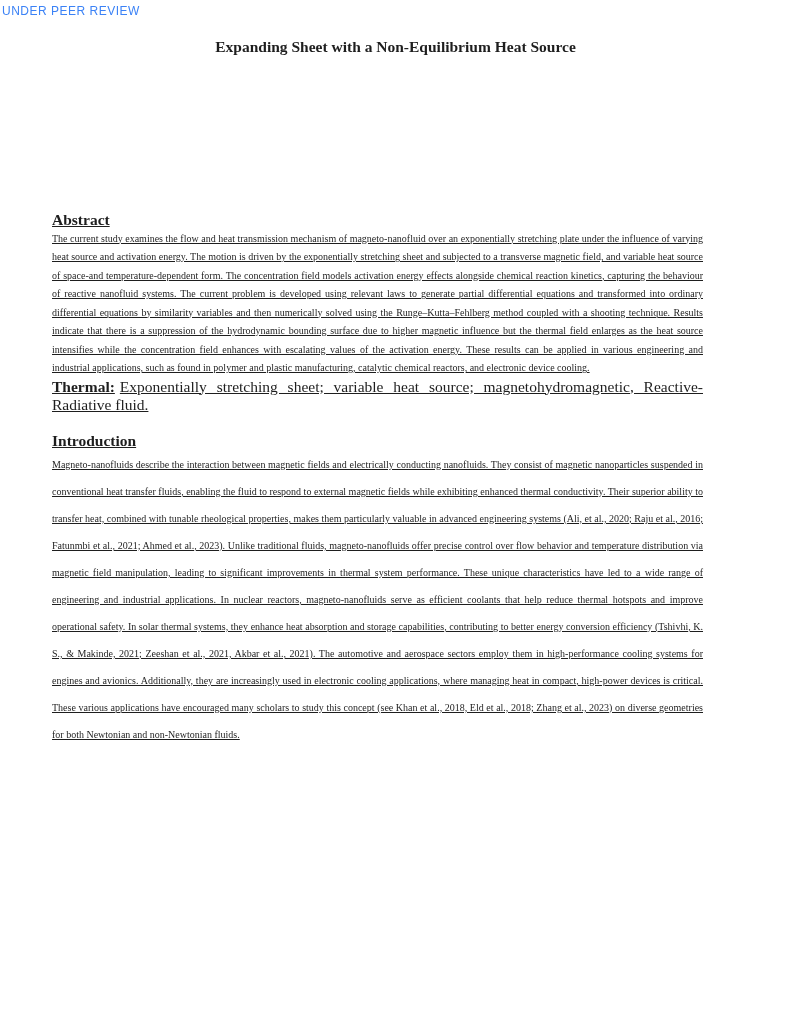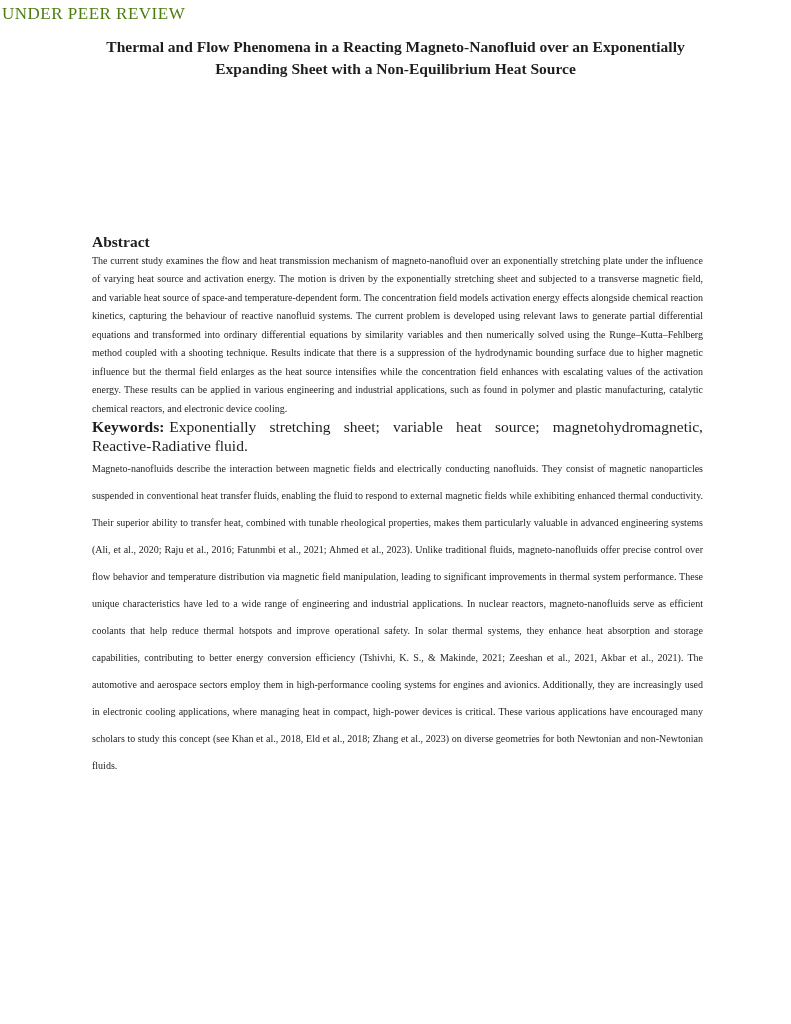--- a/index.html
+++ b/index.html
@@ -12,35 +12,36 @@
     background: #ffffff;
     position: relative;
     overflow: hidden;
     font-family: "Liberation Serif", serif;
     color: #1e1e1e;
   }
   .review-banner {
     position: absolute;
     top: 4px;
     left: 2px;
-    font-family: Liberation Serif, serif;
-    font-size: 17px;
+    font-family: Liberation Sans, sans-serif;
+    font-size: 12px;
     letter-spacing: 0.5px;
-    color: #4d7c0f;
+    color: #3b82f6;
     white-space: nowrap;
   }
   .paper-title {
     margin: 36px 90px 0 90px;
     text-align: center;
     font-weight: bold;
     font-size: 15.5px;
     line-height: 22px;
   }
   .content {
-    margin: 0 88px 0 92px; 
+    margin: 0 88px 0 52px; 
+    text-decoration: underline;
   }
   .section-heading {
     font-weight: bold;
     font-size: 15.5px;
     line-height: 18.5px;
     margin: 0;
   }
   .abstract-heading {
     margin-top: 153px;
   }
@@ -67,28 +68,28 @@
   .intro-para {
     line-height: 27px;
   }
 </style>
 </head>
 <body>
 
 <div class="review-banner">UNDER PEER REVIEW</div>
 
 <div class="paper-title">
-  <div>Thermal and Flow Phenomena in a Reacting Magneto-Nanofluid over an Exponentially</div>
   <div>Expanding Sheet with a Non-Equilibrium Heat Source</div>
 </div>
 
 <div class="content">
 
   <p class="section-heading abstract-heading">Abstract</p>
 
   <p class="para">The current study examines the flow and heat transmission mechanism of magneto-nanofluid over an exponentially stretching plate under the influence of varying heat source and activation energy. The motion is driven by the exponentially stretching sheet and subjected to a transverse magnetic field, and variable heat source of space-and temperature-dependent form. The concentration field models activation energy effects alongside chemical reaction kinetics, capturing the behaviour of reactive nanofluid systems. The current problem is developed using relevant laws to generate partial differential equations and transformed into ordinary differential equations by similarity variables and then numerically solved using the Runge–Kutta–Fehlberg method coupled with a shooting technique. Results indicate that there is a suppression of the hydrodynamic bounding surface due to higher magnetic influence but the thermal field enlarges as the heat source intensifies while the concentration field enhances with escalating values of the activation energy. These results can be applied in various engineering and industrial applications, such as found in polymer and plastic manufacturing, catalytic chemical reactors, and electronic device cooling.</p>
 
-  <p class="keywords-line"><span class="keywords-label">Keywords:</span><span>Exponentially stretching sheet; variable heat source; magnetohydromagnetic, Reactive-Radiative fluid.</span></p>
+  <p class="keywords-line"><span class="keywords-label">Thermal:</span><span>Exponentially stretching sheet; variable heat source; magnetohydromagnetic, Reactive-Radiative fluid.</span></p>
 
+  <p class="section-heading intro-heading">Introduction</p>
 
   <p class="para intro-para">Magneto-nanofluids describe the interaction between magnetic fields and electrically conducting nanofluids. They consist of magnetic nanoparticles suspended in conventional heat transfer fluids, enabling the fluid to respond to external magnetic fields while exhibiting enhanced thermal conductivity. Their superior ability to transfer heat, combined with tunable rheological properties, makes them particularly valuable in advanced engineering systems (Ali, et al., 2020; Raju et al., 2016; Fatunmbi et al., 2021; Ahmed et al., 2023). Unlike traditional fluids, magneto-nanofluids offer precise control over flow behavior and temperature distribution via magnetic field manipulation, leading to significant improvements in thermal system performance. These unique characteristics have led to a wide range of engineering and industrial applications. In nuclear reactors, magneto-nanofluids serve as efficient coolants that help reduce thermal hotspots and improve operational safety. In solar thermal systems, they enhance heat absorption and storage capabilities, contributing to better energy conversion efficiency (Tshivhi, K. S., &amp; Makinde, 2021; Zeeshan et al., 2021, Akbar et al., 2021). The automotive and aerospace sectors employ them in high-performance cooling systems for engines and avionics. Additionally, they are increasingly used in electronic cooling applications, where managing heat in compact, high-power devices is critical. These various applications have encouraged many scholars to study this concept (see Khan et al., 2018, Eld et al., 2018; Zhang et al., 2023) on diverse geometries for both Newtonian and non-Newtonian fluids.</p>
 
 </div>
 
 </body></html>

